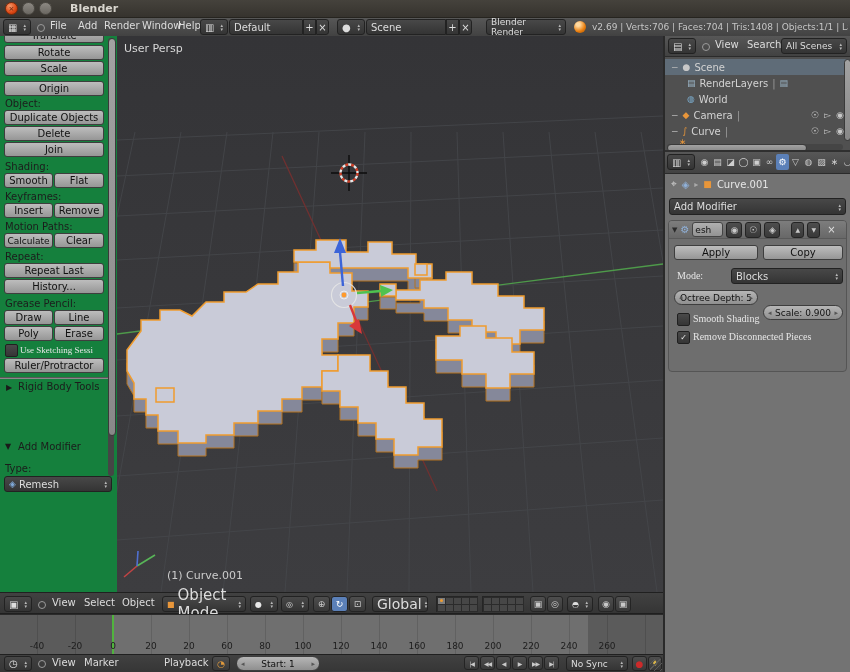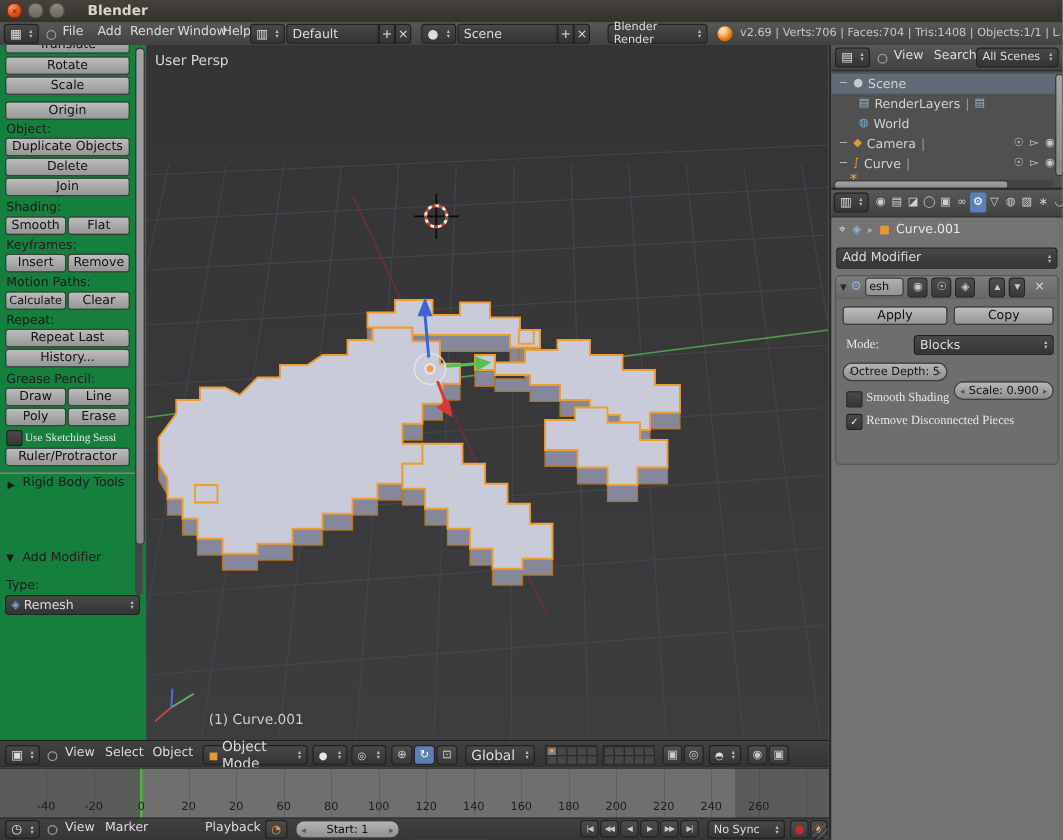--- a/index.html
+++ b/index.html
@@ -354,42 +354,42 @@
     <div class="dd chip abs" style="left:4px;top:3px;">
       <span>▣</span>
         <span class="ud"></span>
     </div>
     <span class="dot abs" style="left:38px;top:8px;"></span>
     <span class="menu abs" style="left:52px;top:4px;">View</span>
     <span class="menu abs" style="left:84px;top:4px;">Select</span>
     <span class="menu abs" style="left:122px;top:4px;">Object</span>
     <div class="dd abs" style="left:162px;top:3px;width:84px;">
       <span style="color:#e8963a;font-size:8px;">■</span>
-      <span style="font-size:11px;">Object Mode</span>
+      <span style="font-size:15px;">Object Mode</span>
       <span class="ud"></span>
     </div>
     <div class="dd abs" style="left:250px;top:3px;width:28px;">
       <span style="color:#e8e8e8;font-size:8px;">●</span>
         <span class="ud"></span>
     </div>
     <div class="dd abs" style="left:281px;top:3px;width:28px;">
       <span style="font-size:8px;">◎</span>
         <span class="ud"></span>
     </div>
     <span class="ibtn abs" style="left:313px;top:3px;width:17px;">
         <span>⊕</span>
       </span>
     <span class="ibtn abs active" style="left:331px;top:3px;width:17px;">
         <span>↻</span>
       </span>
     <span class="ibtn abs" style="left:349px;top:3px;width:17px;">
         <span>⊡</span>
       </span>
     <div class="dd abs" style="left:372px;top:3px;width:56px;">
-      <span style="font-size:11px;">Global</span>
+      <span style="font-size:14px;">Global</span>
       <span class="ud"></span>
     </div>
     <div class="lgrid abs" style="left:436px;top:3px;">
       <span class="lcell on"></span>
         <span class="lcell"></span>
         <span class="lcell"></span>
         <span class="lcell"></span>
         <span class="lcell"></span>
       <span class="lcell"></span>
         <span class="lcell"></span>

